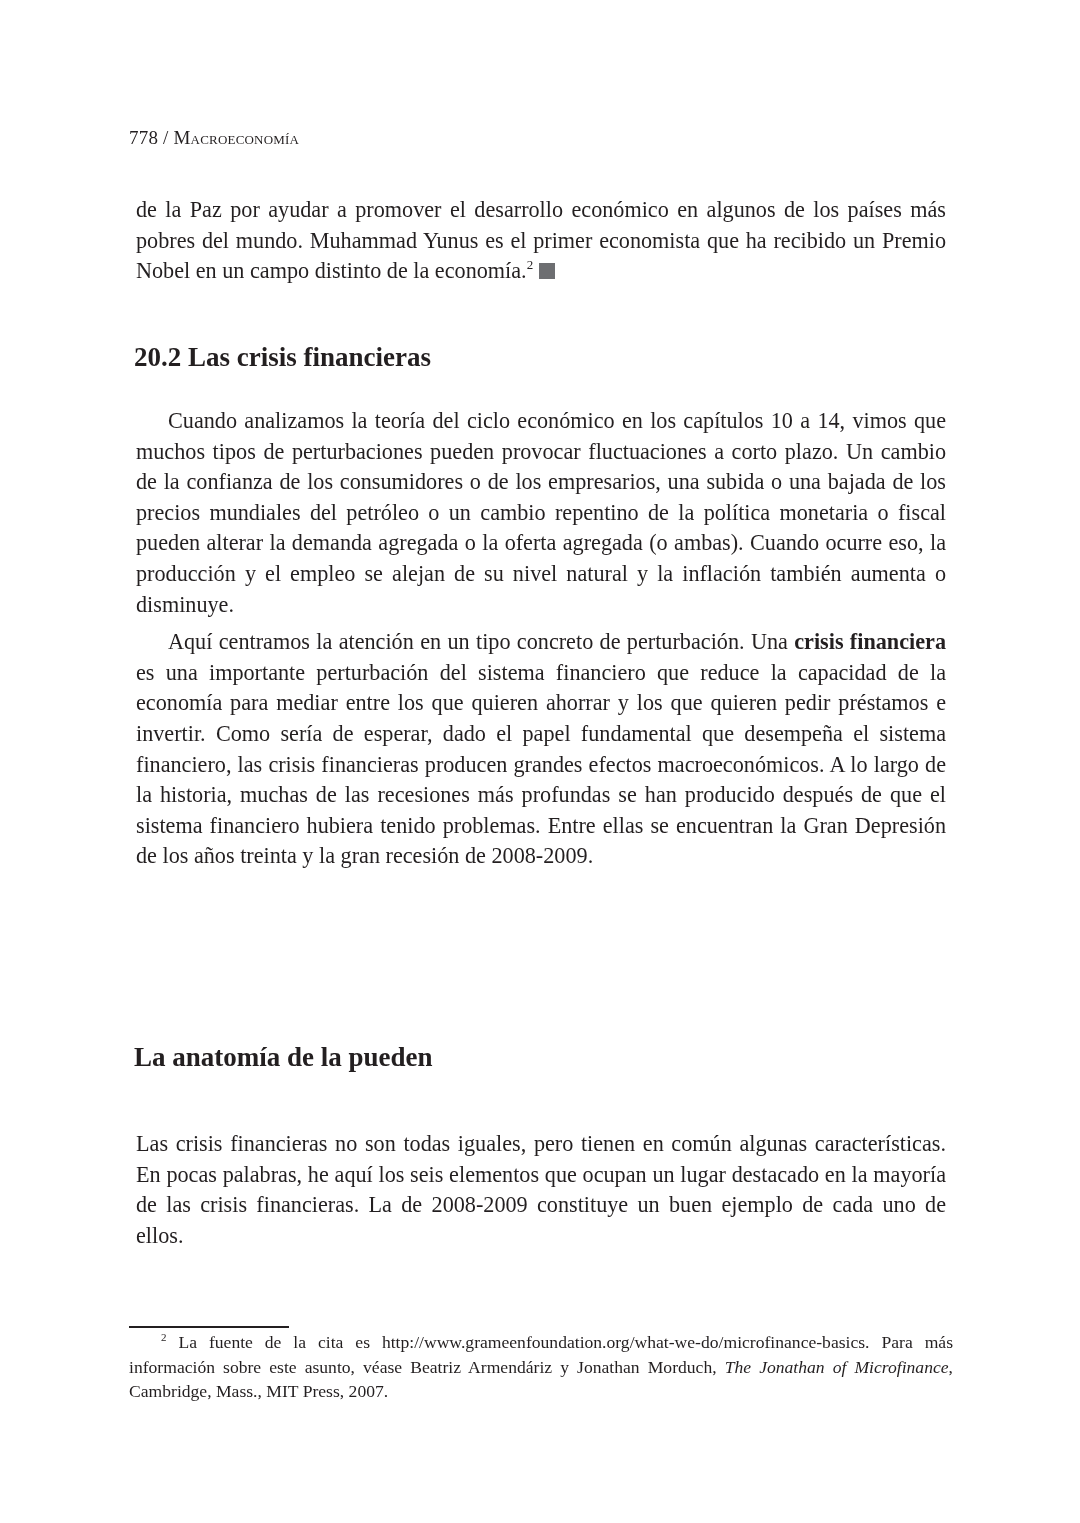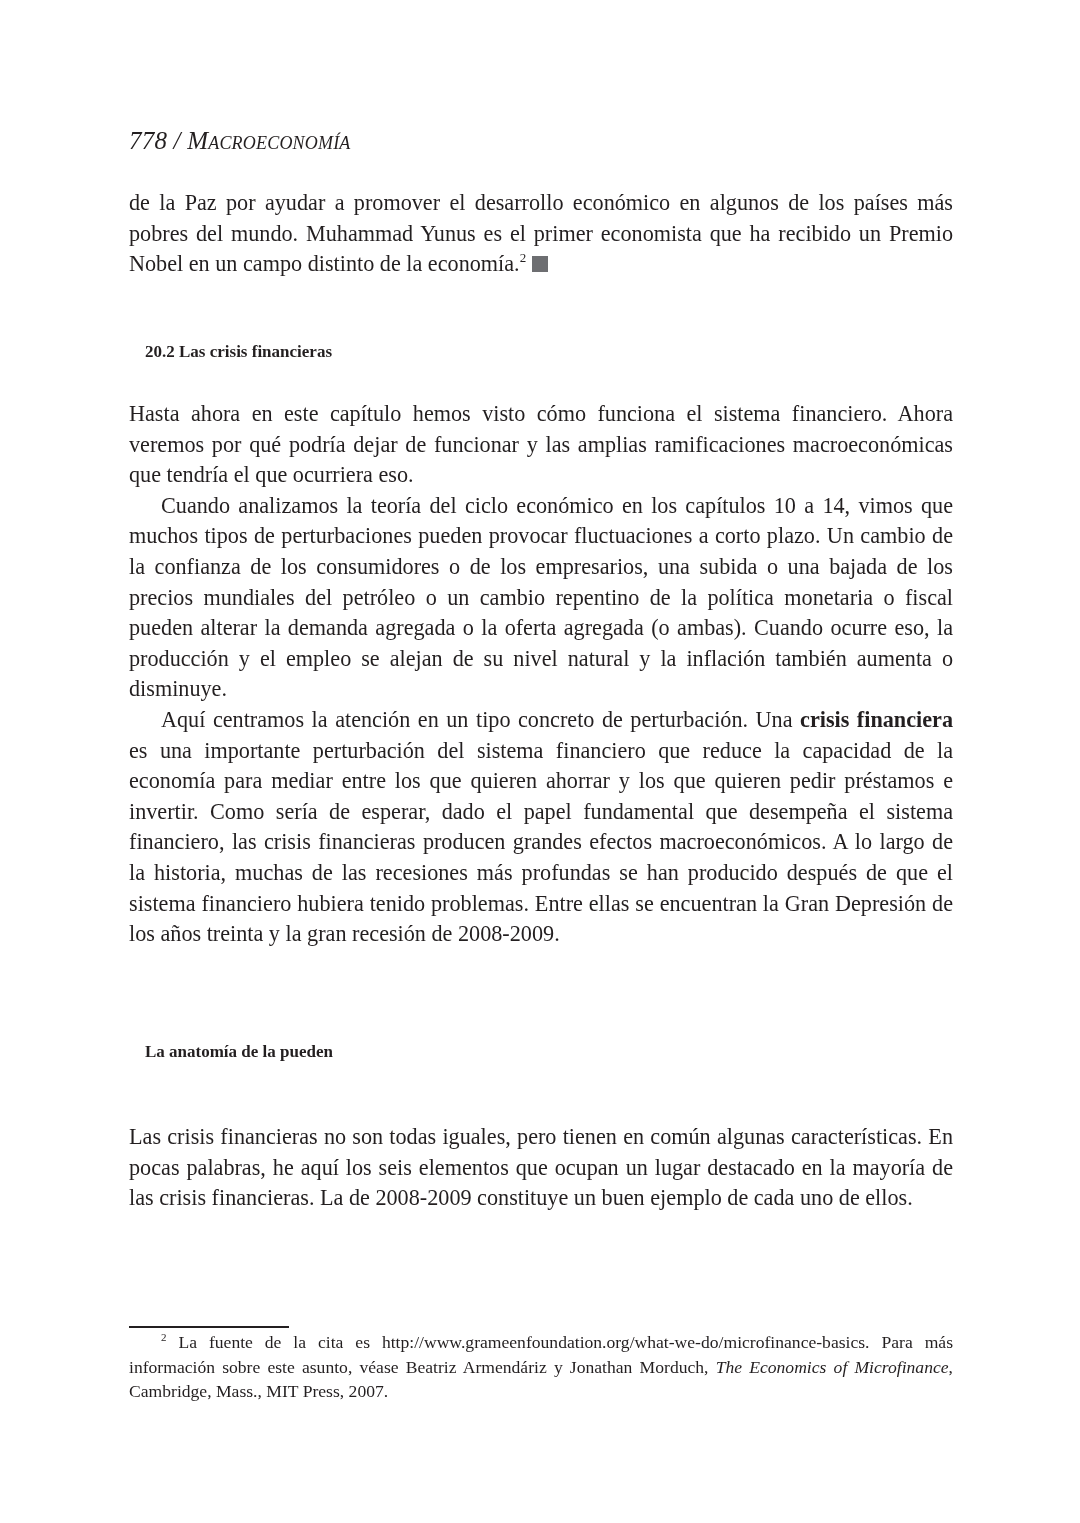--- a/index.html
+++ b/index.html
@@ -2,27 +2,27 @@
 <html><head>
 <meta charset="utf-8">
 <style>
   html, body { margin: 0; padding: 0; background: #ffffff; }
   body {
     width: 1080px; height: 1523px; position: relative; overflow: hidden;
     font-family: "Liberation Serif", "DejaVu Serif", serif; color: #231f20;
   }
   .page-header {
     position: absolute; left: 129px; top: 127px;
-    font-size: 25px; letter-spacing: 0.2px; font-style: italic;
+    font-size: 19px; letter-spacing: 0.2px;
   }
   .page-header .title { font-variant: small-caps; }
   .block { position: absolute; left: 129px; width: 824px; font-size: 22.2px; line-height: 30.6px; text-align: justify; }
-  .block p { margin: 0; }
+  .block p { margin: 7px; }
   .indent { text-indent: 32px; }
-  .heading { position: absolute; left: 145px; font-weight: bold; font-size: 17px; }
+  .heading { position: absolute; left: 134px; font-weight: bold; font-size: 27px; }
   .endmark { display: inline-block; width: 16px; height: 16px; background: #6d6e71; vertical-align: -1px; margin-left: 6px; }
   sup { font-size: 13px; vertical-align: 9px; line-height: 0; }
   .fn-rule { position: absolute; left: 129px; top: 1326px; width: 160px; height: 1.5px; background: #231f20; }
   .footnote { position: absolute; left: 129px; top: 1330px; width: 824px; font-size: 17.6px; line-height: 24.5px; text-align: justify; }
   .footnote p { margin: 0; }
   .footnote .fnind { text-indent: 32px; }
   .footnote sup { font-size: 11px; vertical-align: 7px; }
 </style>
 </head>
 <body>
@@ -31,27 +31,26 @@
   <span>778</span><span> / </span><span class="title">Macroeconomía</span>
 </div>
 
 <div class="block" style="top:188px;">
   <p><span>de la Paz por ayudar a promover el desarrollo económico en algunos de los países más pobres del mundo. Muhammad Yunus es el primer economista que ha recibido un Premio Nobel en un campo distinto de la economía.</span><sup>2</sup><span class="endmark"></span></p>
 </div>
 
 <div class="heading" style="top:342px;">20.2 Las crisis financieras</div>
 
 <div class="block" style="top:399px;">
-  <p>Hasta ahora en este capítulo hemos visto cómo funciona el sistema financiero. Ahora veremos por qué podría dejar de funcionar y las amplias ramificaciones macroeconómicas que tendría el que ocurriera eso.</p>
   <p class="indent">Cuando analizamos la teoría del ciclo económico en los capítulos 10 a 14, vimos que muchos tipos de perturbaciones pueden provocar fluctuaciones a corto plazo. Un cambio de la confianza de los consumidores o de los empresarios, una subida o una bajada de los precios mundiales del petróleo o un cambio repentino de la política monetaria o fiscal pueden alterar la demanda agregada o la oferta agregada (o ambas). Cuando ocurre eso, la producción y el empleo se alejan de su nivel natural y la inflación también aumenta o disminuye.</p>
   <p class="indent"><span>Aquí centramos la atención en un tipo concreto de perturbación. Una </span><b>crisis financiera</b><span> es una importante perturbación del sistema financiero que reduce la capacidad de la economía para mediar entre los que quieren ahorrar y los que quieren pedir préstamos e invertir. Como sería de esperar, dado el papel fundamental que desempeña el sistema financiero, las crisis financieras producen grandes efectos macroeconómicos. A lo largo de la historia, muchas de las recesiones más profundas se han producido después de que el sistema financiero hubiera tenido problemas. Entre ellas se encuentran la Gran Depresión de los años treinta y la gran recesión de 2008-2009.</span></p>
 </div>
 
 <div class="heading" style="top:1042px;">La anatomía de la pueden</div>
 
 <div class="block" style="top:1122px;">
   <p>Las crisis financieras no son todas iguales, pero tienen en común algunas características. En pocas palabras, he aquí los seis elementos que ocupan un lugar destacado en la mayoría de las crisis financieras. La de 2008-2009 constituye un buen ejemplo de cada uno de ellos.</p>
 </div>
 
 <div class="fn-rule"></div>
 <div class="footnote">
-  <p class="fnind"><sup>2</sup> <span>La fuente de la cita es http://www.grameenfoundation.org/what-we-do/microfinance-basics. Para más información sobre este asunto, véase Beatriz Armendáriz y Jonathan Morduch, </span><i>The Economics of Microfinance</i><span>, Cambridge, Mass., MIT Press, 2007.</span></p>
+  <p class="fnind"><sup>2</sup> <span>La fuente de la cita es http://www.grameenfoundation.org/what-we-do/microfinance-basics. Para más información sobre este asunto, véase Beatriz Armendáriz y Jonathan Morduch, </span><i>The Jonathan of Microfinance</i><span>, Cambridge, Mass., MIT Press, 2007.</span></p>
 </div>
 
 </body></html>

